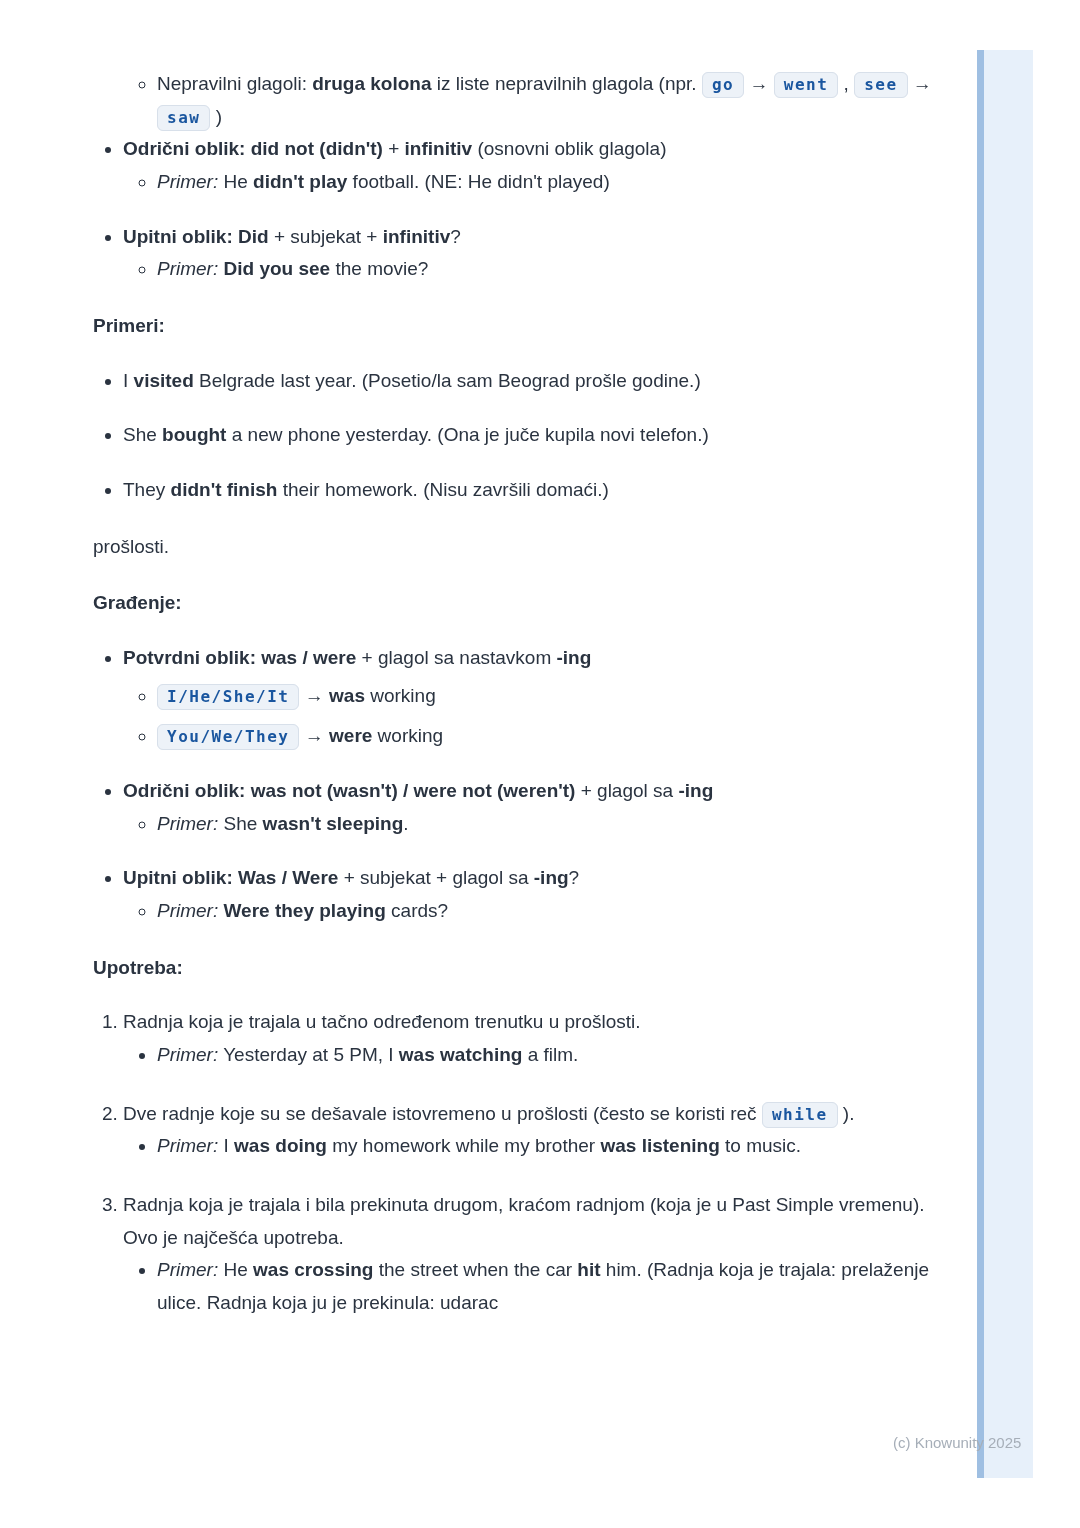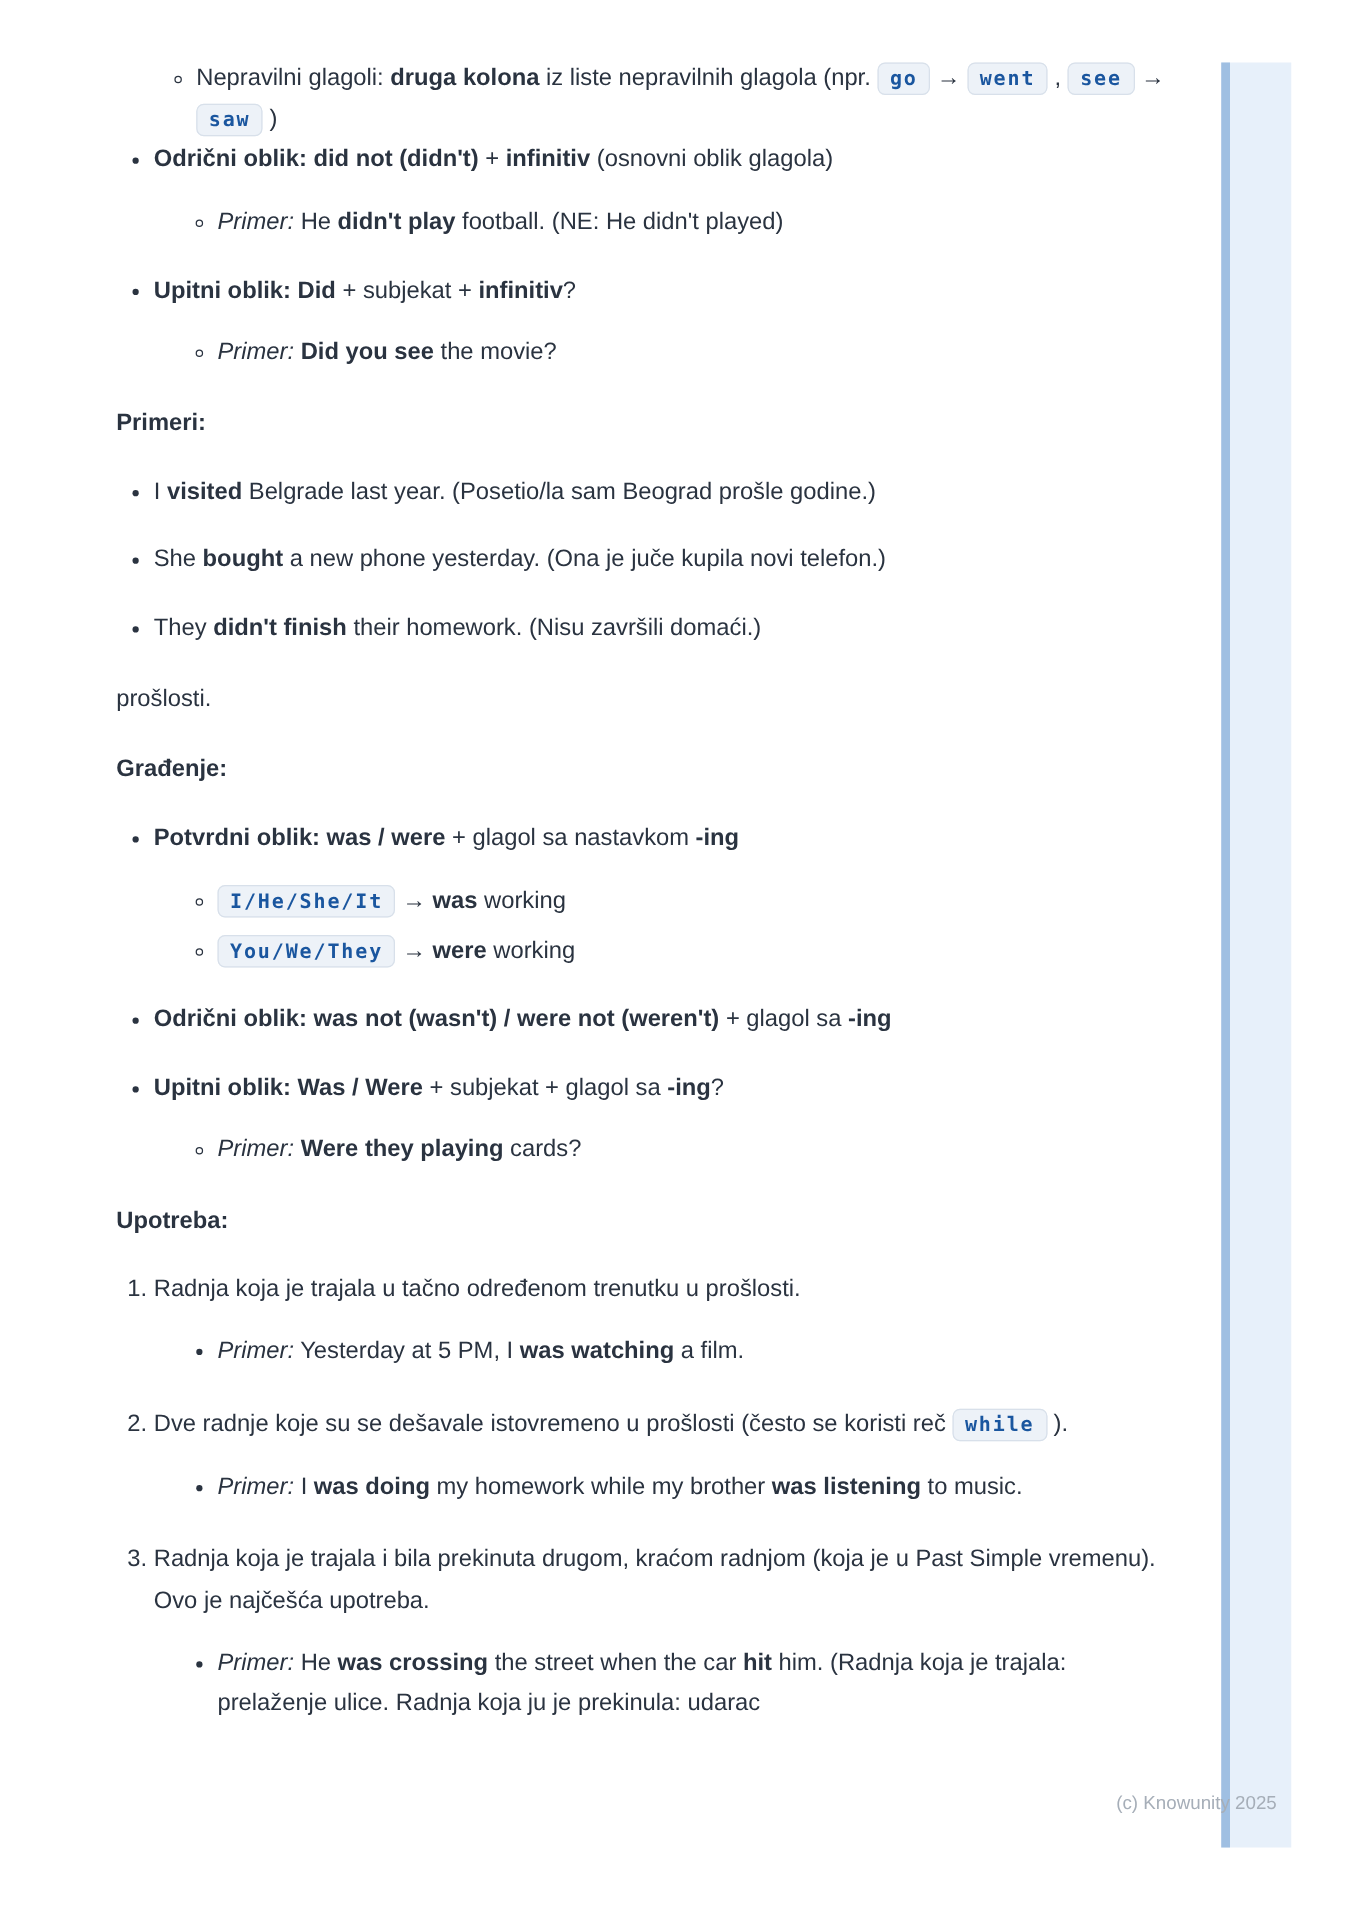--- a/index.html
+++ b/index.html
@@ -3,27 +3,27 @@
 <meta charset="utf-8">
 <style>
   :root{
     --accent:#3c89f0; --text:#2a3340; --code_text:#1a569f; --code_bg:#edf2f8;
     --code_border:#d8e0ea; --strip_fill:#e7f0fa; --strip_edge:#9fbfe2; --watermark:#a6aeb8;
   }
   *{box-sizing:border-box;margin:0;padding:0;}
   html,body{background:#fff;}
   body{width:1080px;height:1528px;overflow:hidden;font-family:"Liberation Sans",sans-serif;}
   .viewport{position:relative;width:1080px;height:1528px;overflow:hidden;background:#fff;}
-  .content{position:absolute;left:93px;top:0;width:842px;padding-top:47px;
+  .content{position:absolute;left:93px;top:0;width:842px;padding-top:68px;
            font-size:19px;line-height:1.72;color:var(--text);}
   
   ul.top{list-style:disc;padding-left:30px;margin:0;}
   ul.top>li{margin-bottom:22px;}
   ul.top>li:last-child{margin-bottom:0;}
-  ul.sub{list-style:circle;padding-left:34px;margin:17px;}
+  ul.sub{list-style:circle;padding-left:34px;margin:0;}
   ul.sub.standalone{padding-left:64px;margin:0;}
   ul.sub>li{margin:0;}
   ul.sub>li.chip-row{margin:5px 0 8px;}
   ol.uses{list-style:decimal;padding-left:30px;margin:22px 0 0;}
   ol.uses>li{margin-bottom:26px;}
   ol.uses ul.sub{list-style:disc;padding-left:34px;}
   li::marker{color:var(--text);}
   
   .bold-head{font-weight:700;margin:24px 0 22px;}
   h2{font-size:31px;font-weight:700;color:var(--accent);margin:36px 0 17px;
@@ -94,20 +94,23 @@
     <ul class="top mt-forms2">
       <li>
         <span class="line"><span class="b">Potvrdni oblik: was / were</span><span> + glagol sa nastavkom </span><span class="b">-ing</span></span>
         <ul class="sub">
           <li class="chip-row"><span class="code">I/He/She/It</span><span> → </span><span class="b">was</span><span> working</span></li>
           <li class="chip-row"><span class="code">You/We/They</span><span> → </span><span class="b">were</span><span> working</span></li>
         </ul>
       </li>
       <li>
         <span class="line"><span class="b">Odrični oblik: was not (wasn't) / were not (weren't)</span><span> + glagol sa </span><span class="b">-ing</span></span>
+        <ul class="sub">
+          <li><span class="i">Primer:</span><span> She </span><span class="b">wasn't sleeping</span><span>.</span></li>
+        </ul>
       </li>
       <li>
         <span class="line"><span class="b">Upitni oblik: Was / Were</span><span> + subjekat + glagol sa </span><span class="b">-ing</span><span>?</span></span>
         <ul class="sub">
           <li><span class="i">Primer:</span><span> </span><span class="b">Were they playing</span><span> cards?</span></li>
         </ul>
       </li>
     </ul>
 
     <p class="bold-head">Upotreba:</p>

